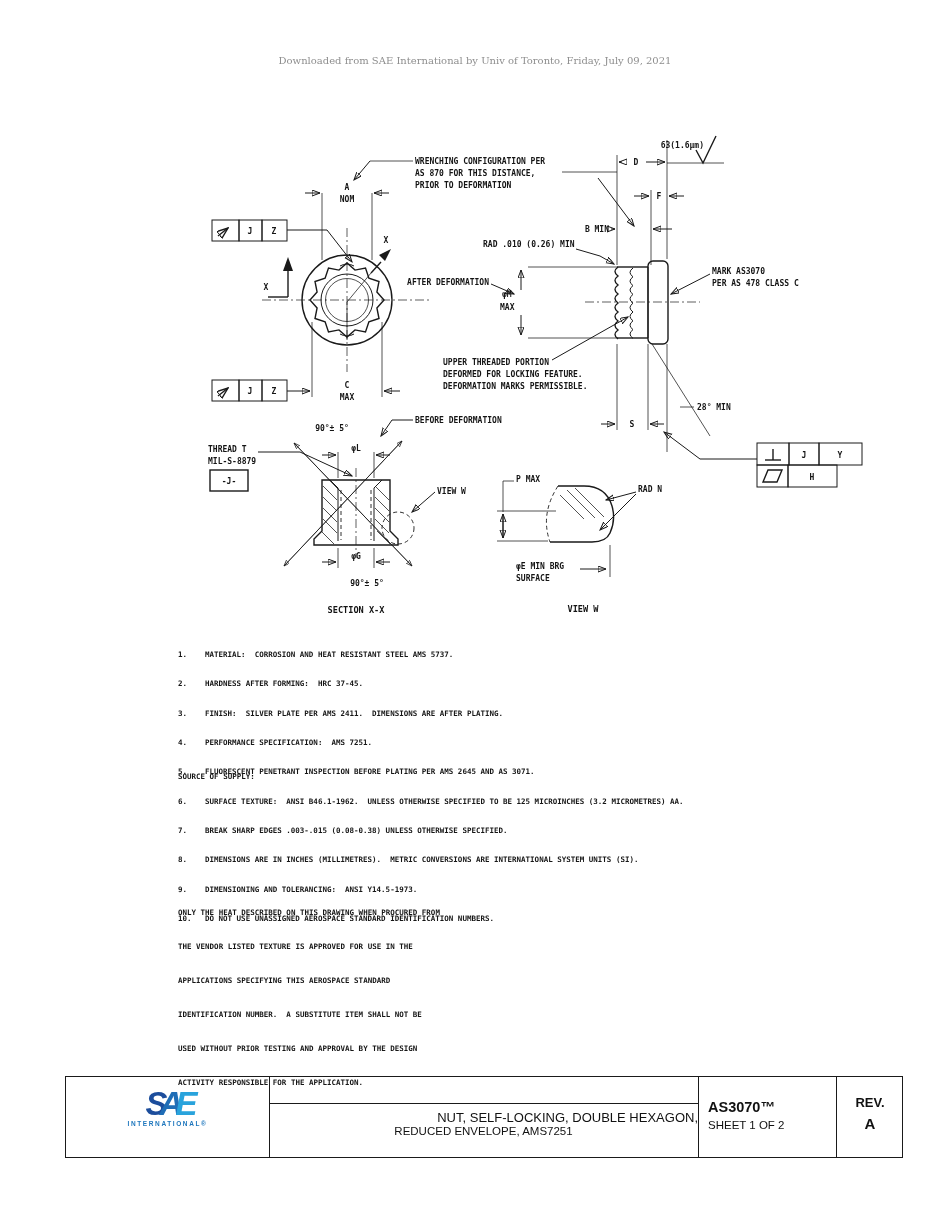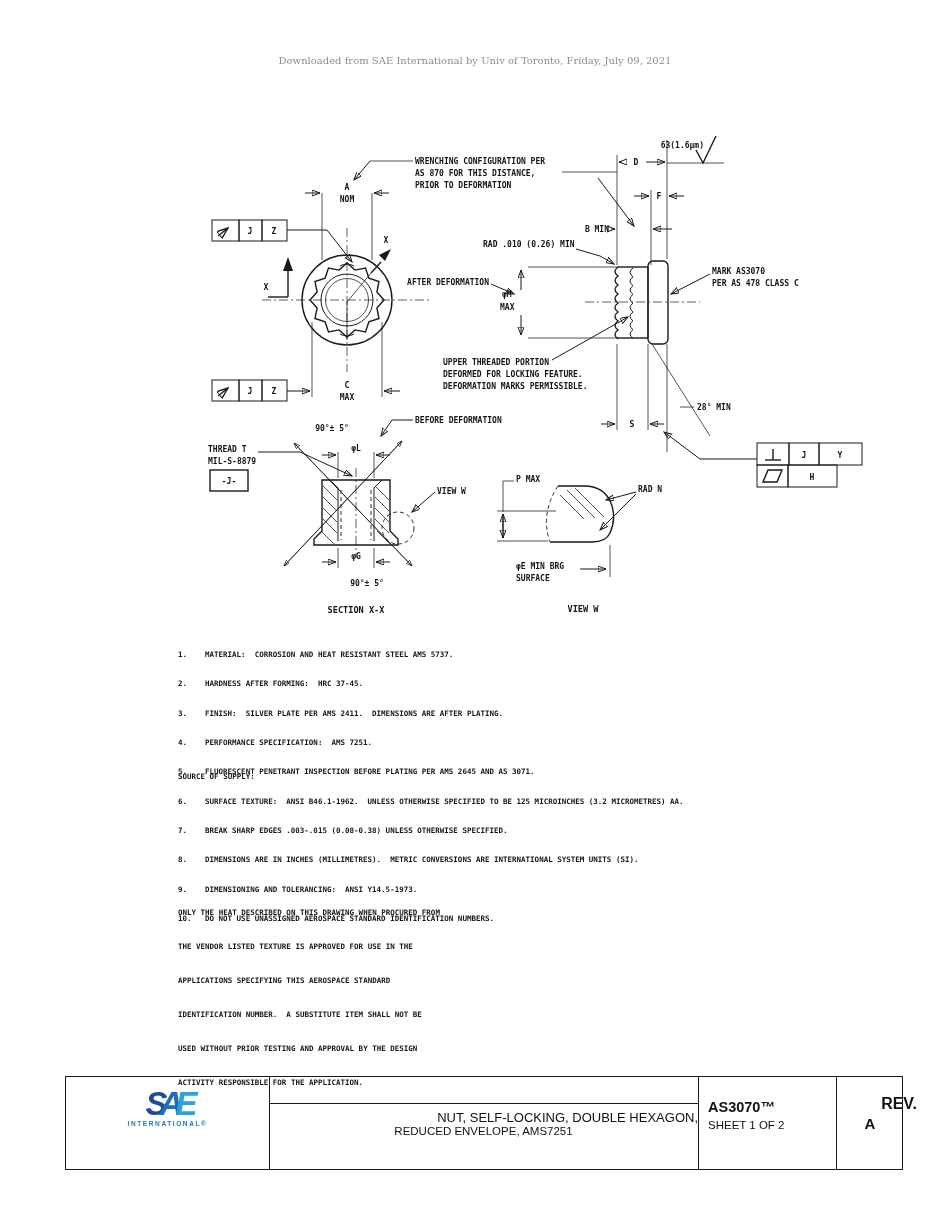--- a/index.html
+++ b/index.html
@@ -24,32 +24,32 @@
   .dwg .thn{stroke-width:0.75;}
   .dwg .cl{stroke-width:0.7;stroke-dasharray:9 3 2 3;}
   .dwg .dsh{stroke-dasharray:4 3;stroke-width:0.9;}
   .dwg .fil{fill:#1a1a1a;stroke:none;}
   .dwg text{font-family:"DejaVu Sans Mono",monospace;font-weight:bold;font-size:8px;
     fill:#141414;stroke:none;white-space:pre;}
   .dwg text.big{font-size:8.6px;}
   .dwg text.mid{text-anchor:middle;}
   .dwg text.end{text-anchor:end;}
   
-  .tb{position:absolute;left:65px;top:1076px;width:838px;height:94px;
+  .tb{position:absolute;left:65px;top:1076px;width:838px;height:82px;
       border:1.6px solid #1a1a1a;box-sizing:border-box;}
   .tb .v{position:absolute;top:0;bottom:0;width:0;border-left:1.6px solid #1a1a1a;}
   .tb .v1{left:203px}.tb .v2{left:632px}.tb .v3{left:770px}
   .tb .hline{position:absolute;left:203px;width:429px;top:26px;height:0;border-top:1.5px solid #1a1a1a;}
   .tb-doctype{position:absolute;left:203px;width:429px;top:5px;text-align:center;
       font-size:16.5px;font-weight:bold;color:#111;letter-spacing:.3px;}
   .tb-t1{position:absolute;left:203px;width:429px;top:33px;text-align:right;font-size:13px;color:#111;}
   .tb-t2{position:absolute;left:203px;width:429px;top:48px;text-align:center;font-size:11.5px;color:#111;}
   .tb-num{position:absolute;left:642px;top:22px;font-size:14.5px;font-weight:bold;color:#111;}
   .tb-sheet{position:absolute;left:642px;top:42px;font-size:11.5px;color:#111;}
-  .tb-rev{position:absolute;left:770px;width:68px;top:18px;text-align:right;font-size:16px;font-weight:bold;color:#111;padding-left:13px;}
+  .tb-rev{position:absolute;left:770px;width:68px;top:18px;text-align:center;font-size:13px;font-weight:bold;color:#111;}
   .tb-reva{position:absolute;left:770px;width:68px;top:38px;text-align:center;font-size:15px;font-weight:bold;color:#111;}
   
   .logo{position:absolute;left:0;top:12px;width:203px;text-align:center;}
   .logo .sae{font-style:italic;font-weight:bold;font-size:33px;line-height:30px;
       font-family:"Liberation Sans",sans-serif;letter-spacing:-8px;}
   .logo .s{color:#1c4d9c}.logo .a{color:#1f6db6}.logo .e{color:#29a3dc}
   .logo .intl{font-size:6.5px;font-weight:bold;letter-spacing:1.6px;color:#1d76bd;margin-top:1px;}
 </style>
 </head>
 <body>

